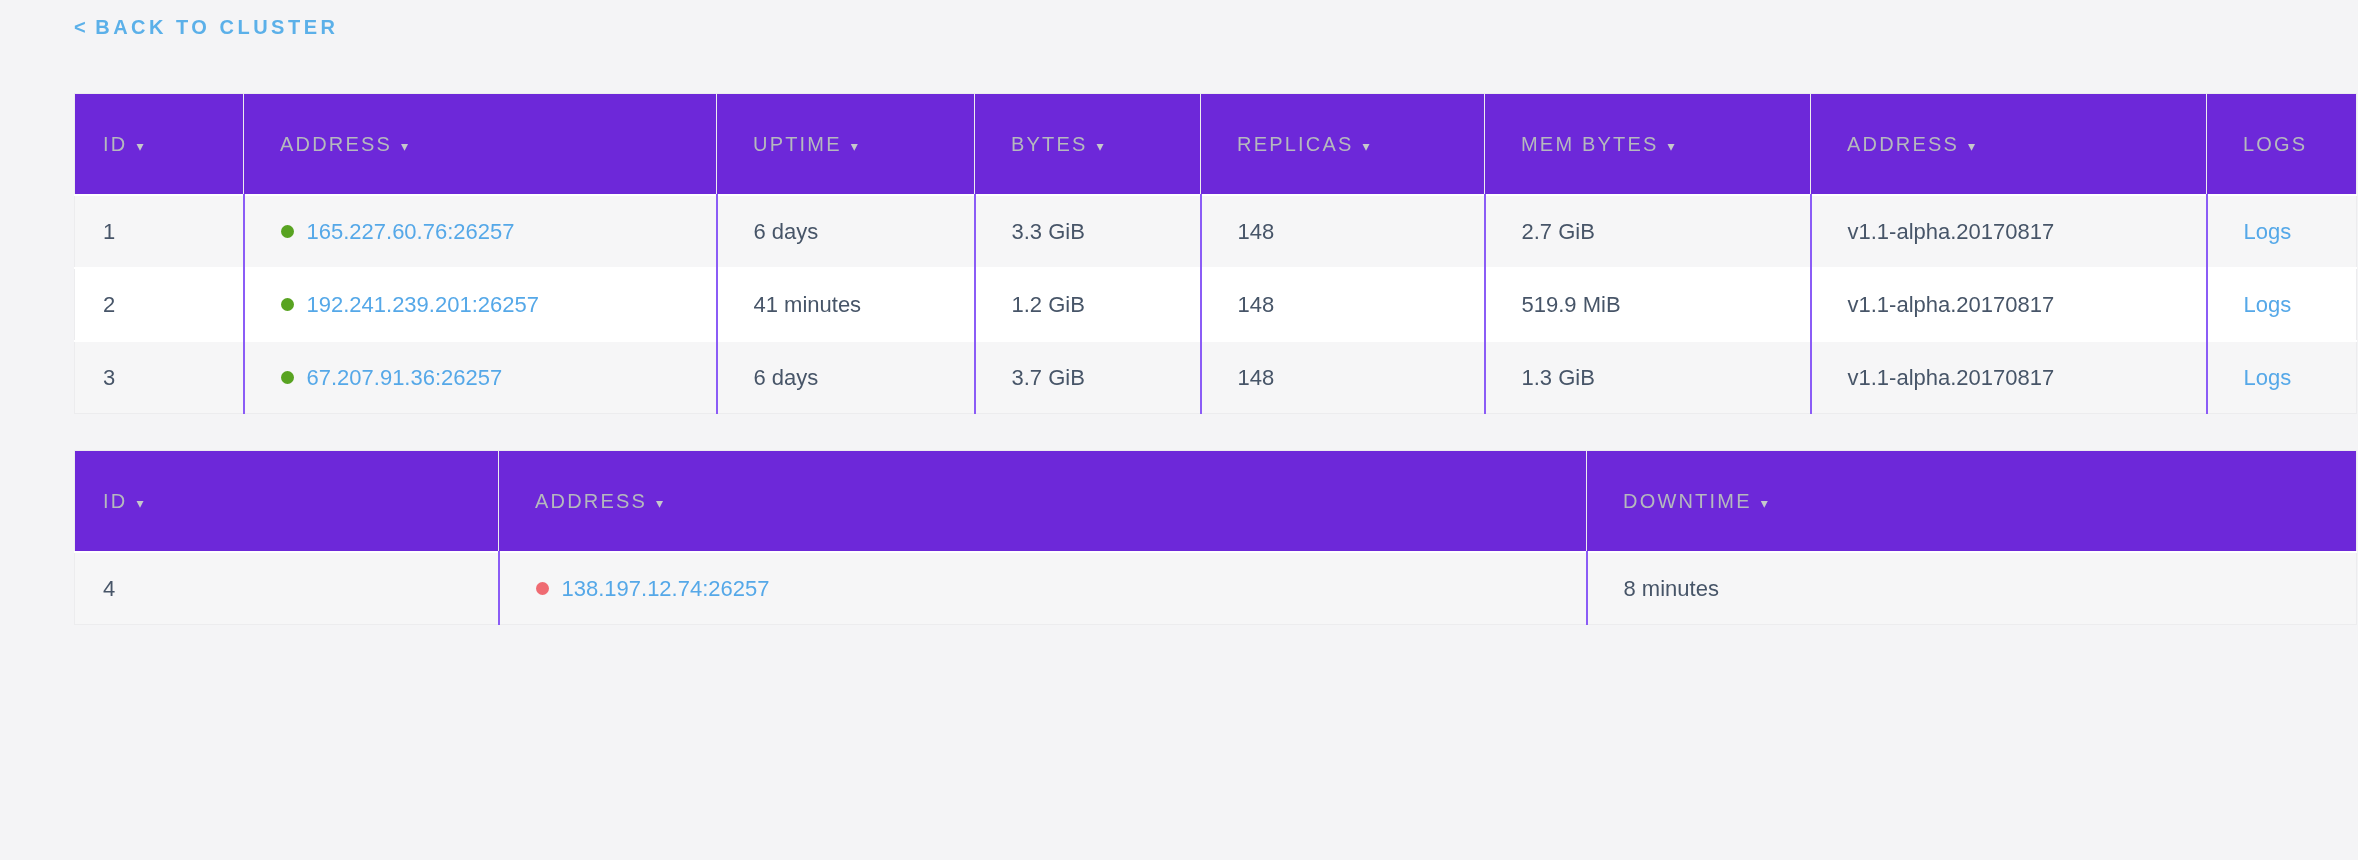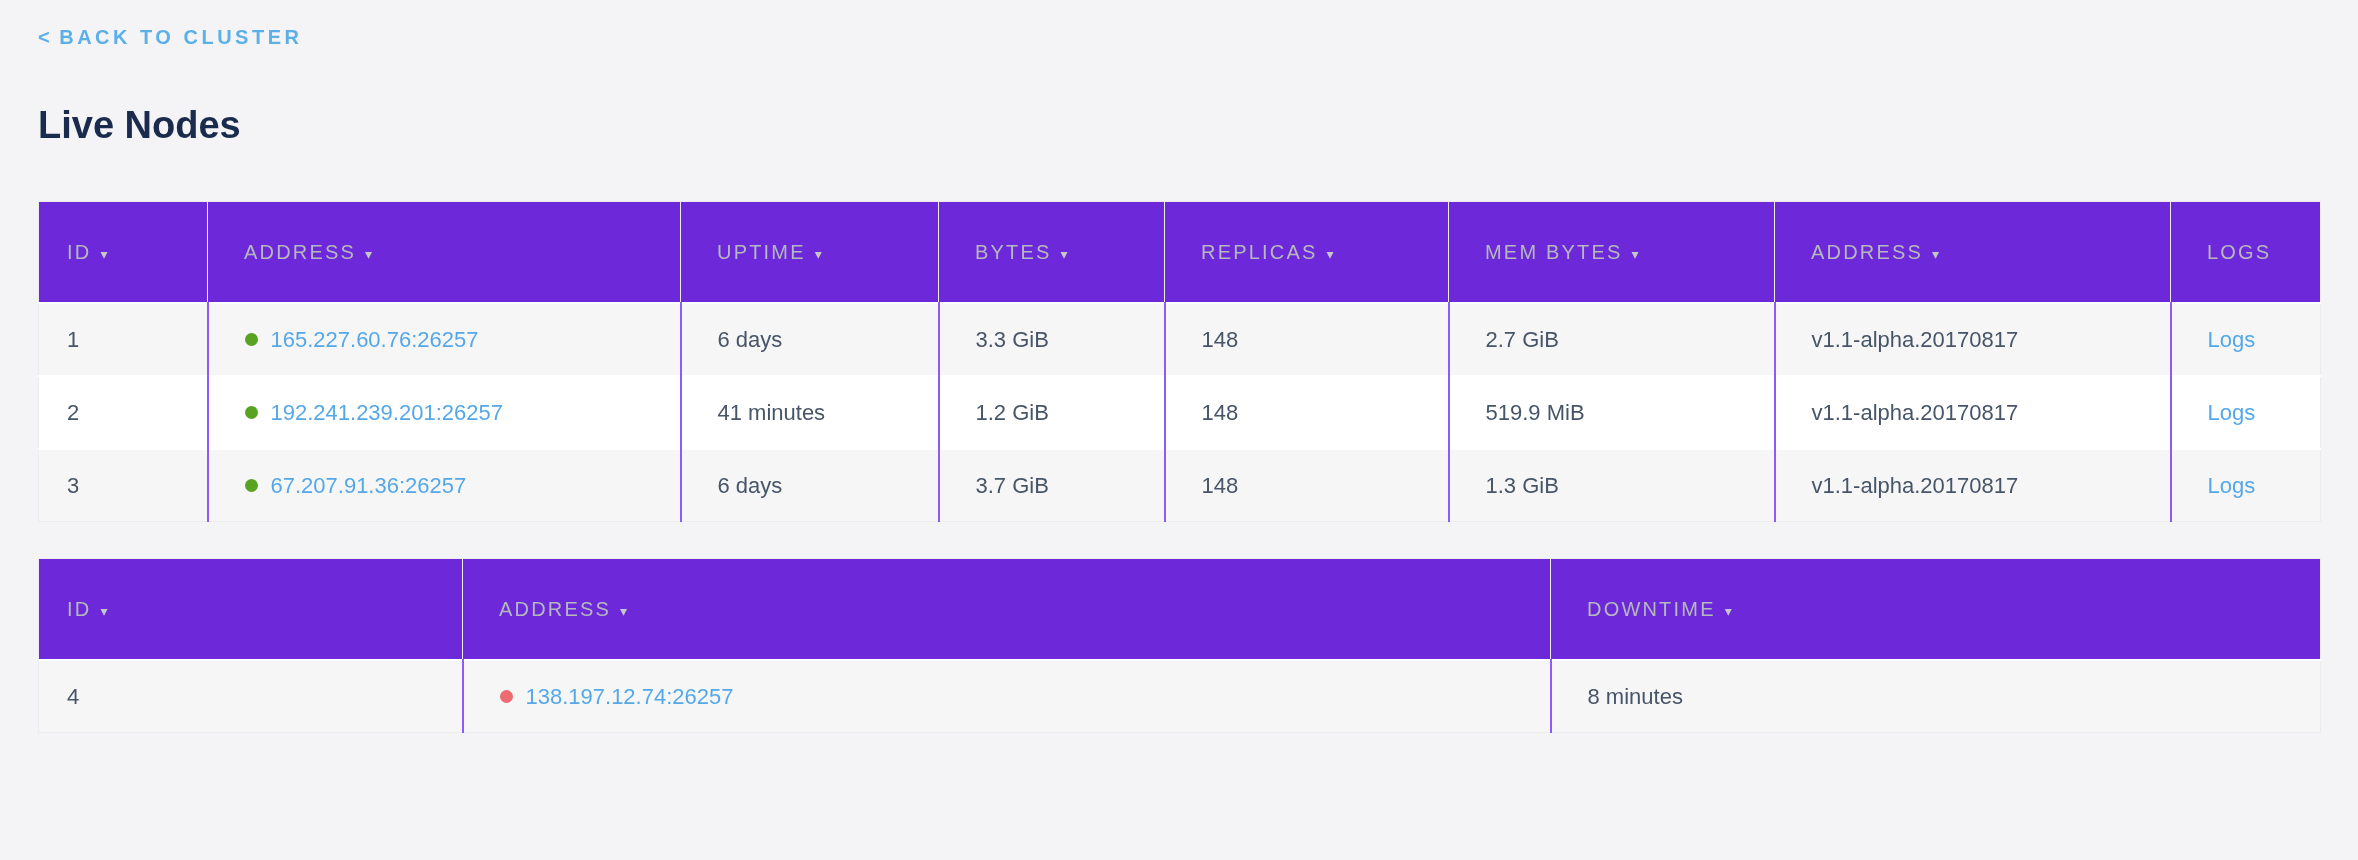--- a/index.html
+++ b/index.html
@@ -7,21 +7,22 @@
     padding: 0;
     background: #f4f4f6;
     font-family: "Liberation Sans", sans-serif;
   }
   body {
     width: 2358px;
     height: 860px;
     overflow: hidden;
   }
   .page {
-    padding: 26px 38px 0 38px;
+    padding: 16px 38px 0 38px;
+    margin-left: 36px;
   }
   .back-link {
     display: inline-block;
     font-size: 20px;
     font-weight: bold;
     letter-spacing: 3.5px;
     color: #5bb0e9;
     text-decoration: none;
     cursor: pointer;
   }
@@ -101,21 +102,20 @@
 </style>
 </head>
 <body>
 
 <div class="page">
 
   <a class="back-link">
     <span class="back-arrow">&lt;</span><span>BACK TO CLUSTER</span>
   </a>
 
-  <h2 class="section-title">Live Nodes</h2>
 
   <table class="node-table live">
     <colgroup>
       <col style="width:169px">
         <col style="width:473px">
         <col style="width:258px">
         <col style="width:226px">
       <col style="width:284px">
         <col style="width:326px">
         <col style="width:396px">

